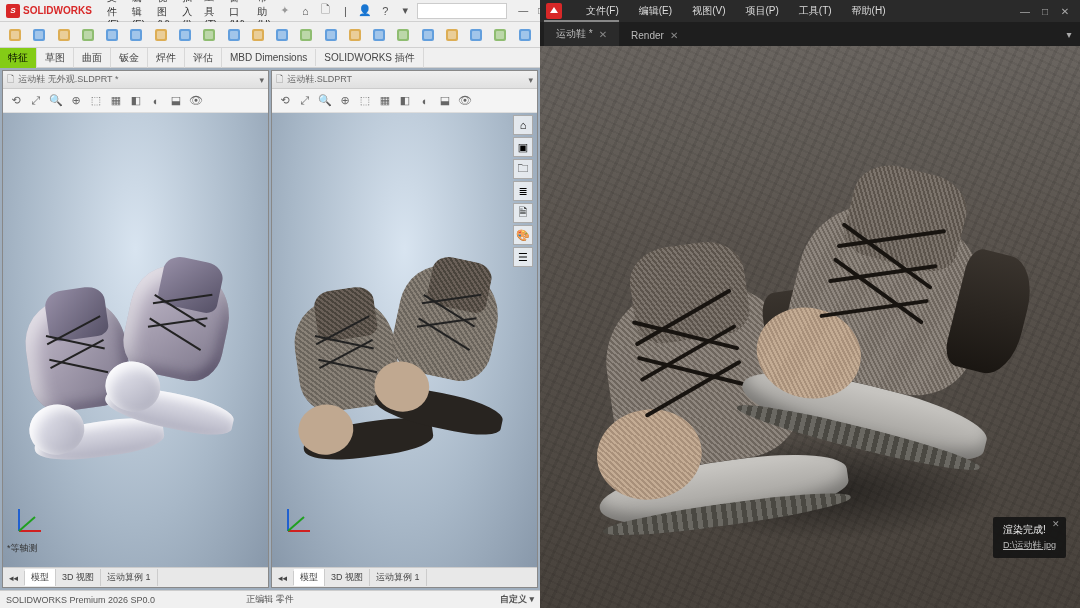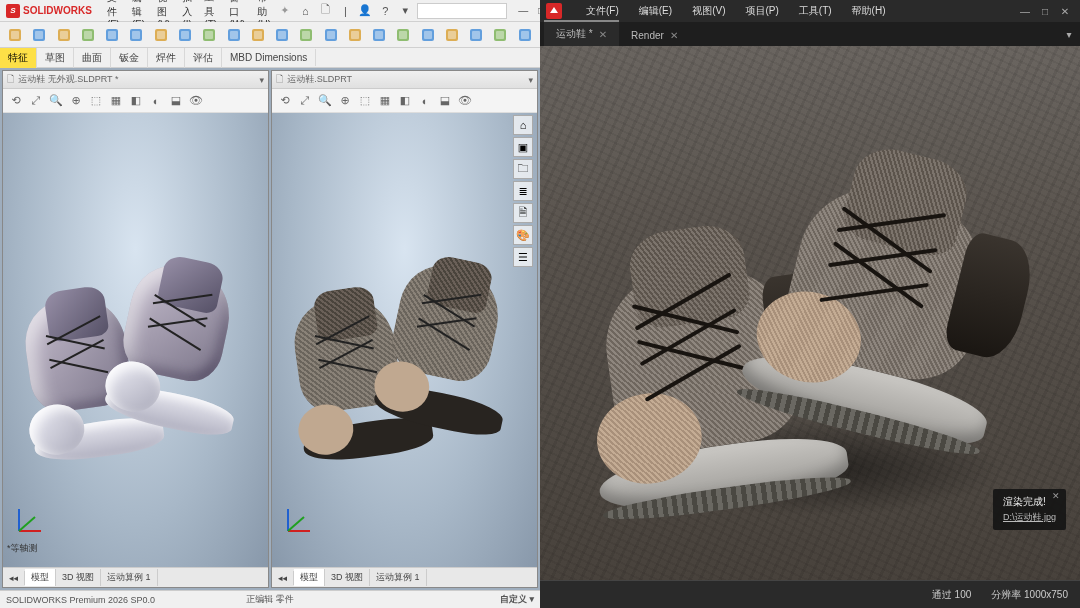--- a/index.html
+++ b/index.html
@@ -19,21 +19,21 @@
 .sw-search { width: 90px; height: 16px; border: 1px solid #ccc; font-size: 10px; padding: 0 3px; }
 .sw-wnd { display: flex; gap: 6px; padding: 0 6px; }
 .sw-wnd-btn { width: 12px; height: 12px; font-size: 10px; cursor: pointer; color: #555; display: flex; align-items: center; justify-content: center; }
 
 .sw-toolbar { height: 26px; background: #f0f0f0; display: flex; align-items: center; padding: 2px 4px; gap: 2px; border-bottom: 1px solid #d0d0d0; }
 .sw-tool { width: 24px; height: 22px; display: flex; align-items: center; justify-content: center; cursor: pointer; border-radius: 2px; }
 .sw-tool svg { width: 18px; height: 18px; }
 
 .sw-ribbon { height: 20px; background: #f0f0f0; display: flex; align-items: center; font-size: 10px; border-bottom: 1px solid #d0d0d0; }
 .sw-tab { padding: 3px 8px; cursor: pointer; color: #444; border-right: 1px solid #d8d8d8; }
-.sw-tab.active { background: #fde047; color: #000; }
+.sw-tab.active { background: #84cc16; color: #000; }
 
 .sw-docs { flex: 1; display: flex; gap: 2px; background: #9eadbd; padding: 2px; overflow: hidden; }
 .sw-doc { flex: 1; display: flex; flex-direction: column; background: #fff; border: 1px solid #888; }
 .sw-doc-title { height: 18px; background: linear-gradient(#f0f0f0,#e0e0e0); display: flex; align-items: center; font-size: 9px; padding: 0 4px; color: #666; border-bottom: 1px solid #ccc; }
 .sw-doc-title .x { margin-left: auto; cursor: pointer; }
 .sw-view-tb { height: 24px; display: flex; align-items: center; gap: 2px; padding: 2px 4px; background: #f4f4f4; border-bottom: 1px solid #ddd; }
 .sw-vt { width: 18px; height: 18px; display: flex; align-items: center; justify-content: center; cursor: pointer; color: #666; font-size: 11px; }
 .sw-viewport { flex: 1; position: relative; background: radial-gradient(ellipse at 50% 30%, #d8e4f0 0%, #a8b8c8 60%, #8898aa 100%); overflow: hidden; }
 .sw-side-tb { position: absolute; right: 2px; top: 2px; width: 22px; display: flex; flex-direction: column; gap: 2px; }
 .sw-st { width: 20px; height: 20px; background: rgba(255,255,255,0.7); border: 1px solid #aaa; display: flex; align-items: center; justify-content: center; cursor: pointer; font-size: 11px; }
@@ -274,20 +274,21 @@
     </div>
 
   <div class="sw-ribbon" id="sw-ribbon">
       <span class="sw-tab active">特征</span>
       <span class="sw-tab">草图</span>
       <span class="sw-tab">曲面</span>
       <span class="sw-tab">钣金</span>
       <span class="sw-tab">焊件</span>
       <span class="sw-tab">评估</span>
       <span class="sw-tab">MBD Dimensions</span>
+      <span class="sw-tab">SOLIDWORKS 插件</span>
     </div>
 
   <div class="sw-docs" id="sw-docs">
       <div class="sw-doc">
         <div class="sw-doc-title">
           <span style="margin-right:4px;">🗋</span>
           <span>运动鞋 无外观.SLDPRT *</span>
           <span class="x">▾</span>
         </div>
         <div class="sw-view-tb">
@@ -490,17 +491,13 @@
           </div>
       </div>
     </div>
     <div class="vis-toast">
       <span class="tx">✕</span>
       <div>渲染完成!</div>
       <div class="line2">D:\运动鞋.jpg</div>
     </div>
   </div>
 
-  <div class="vis-status">
-    <span>通过 100</span>
-    <span>分辨率 1000x750</span>
-  </div>
 </div>
 
 </body></html>

